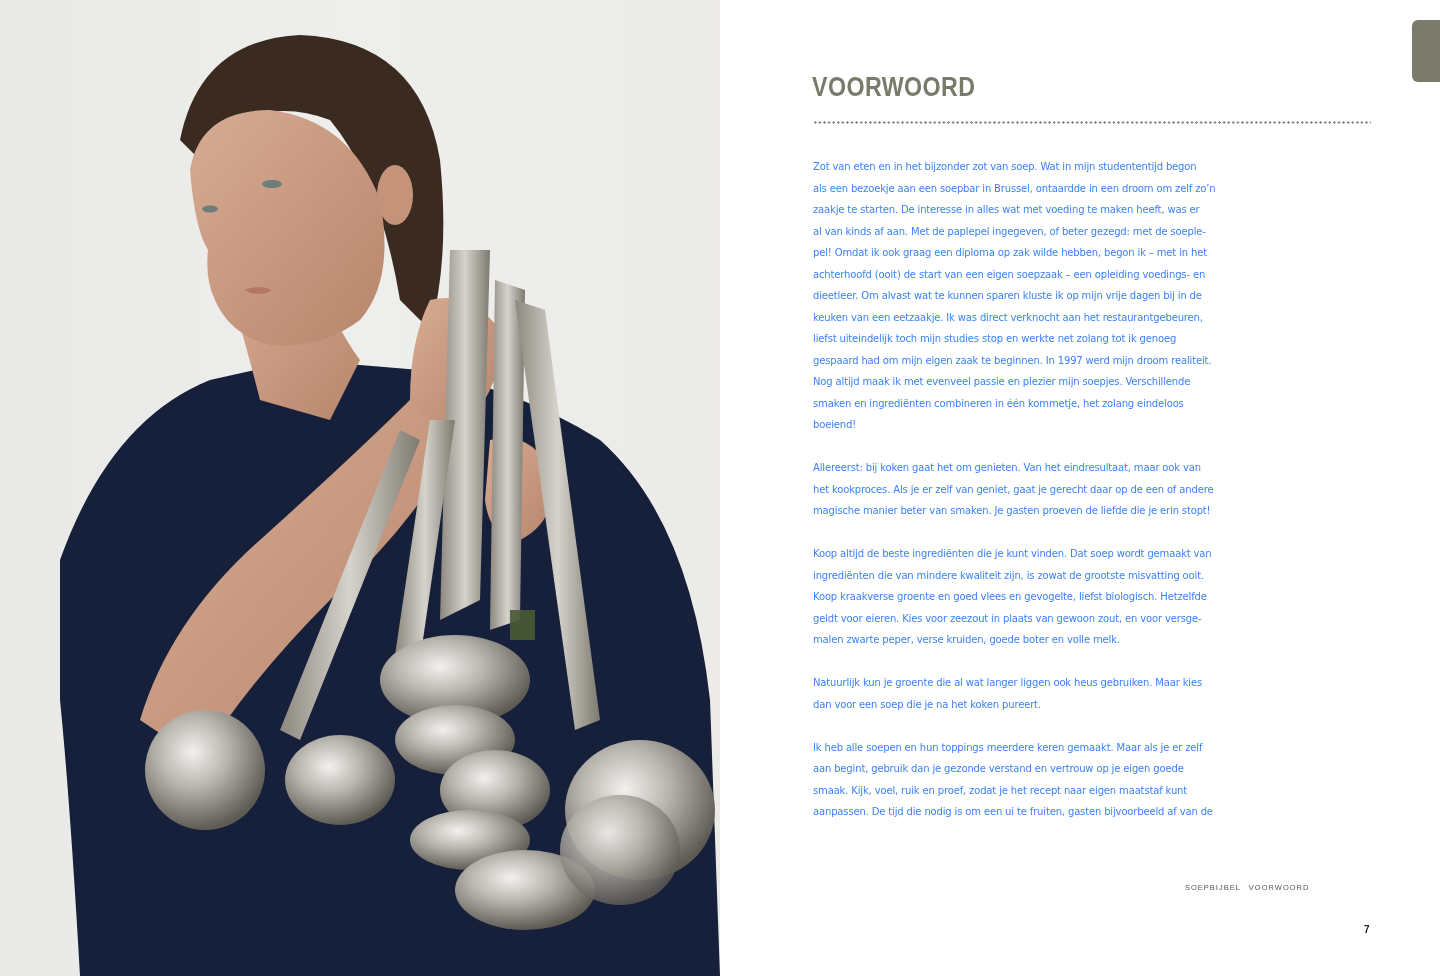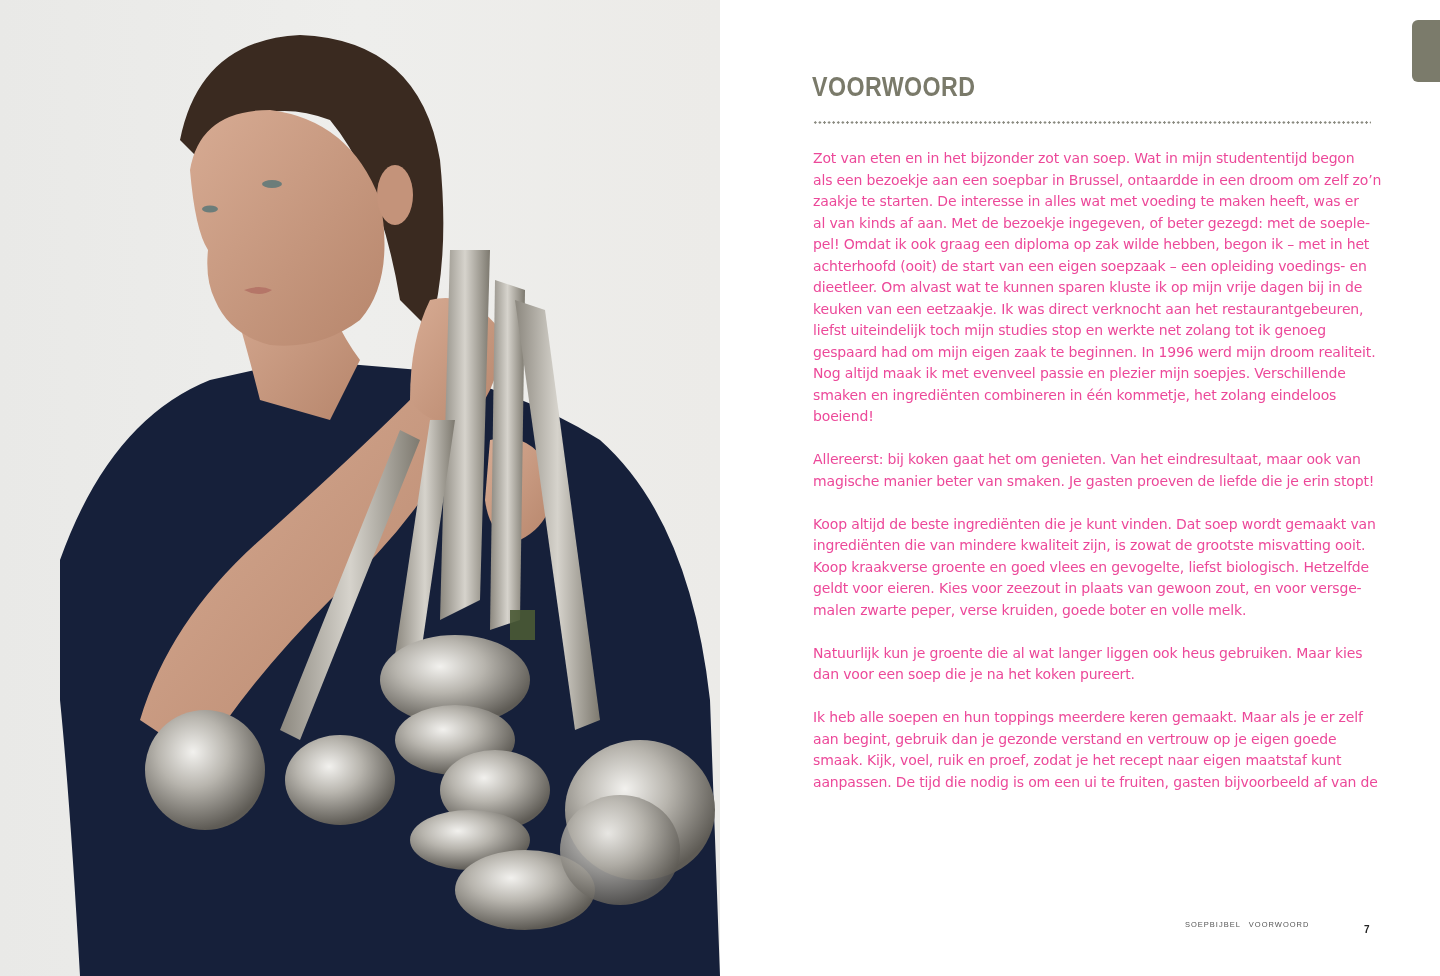--- a/index.html
+++ b/index.html
@@ -30,29 +30,29 @@
       font-weight: 700; font-size: 27px; letter-spacing: 0.5px;
       color: #7a7a6a; transform: scaleX(0.86); transform-origin: left top;
       margin: 0;
     }
     .rule {
       position: absolute; left: 93px; top: 121px; width: 558px; height: 3px;
       background-image: radial-gradient(circle, #8a8a80 45%, transparent 50%);
       background-size: 4.6px 3px; background-repeat: repeat-x;
     }
     .body-text {
-      position: absolute; left: 93px; top: 148px; width: 562px;
+      position: absolute; left: 93px; top: 156px; width: 562px;
       font-family: "DejaVu Sans", sans-serif;
-      font-size: 14px; line-height: 21.5px; color: #ec4899;
+      font-size: 10px; line-height: 21.5px; color: #3b82f6;
       letter-spacing: -0.15px;
     }
     .body-text p { margin: 0 0 21.5px 0; }
     .line { display: block; white-space: nowrap; }
     .footer {
-      position: absolute; top: 920px; left: 465px;
+      position: absolute; top: 883px; left: 465px;
       font-family: "Liberation Sans", sans-serif;
       font-size: 7.5px; letter-spacing: 1px; color: #555;
       display: flex; gap: 8px;
     }
     .page-number {
       position: absolute; top: 924px; left: 644px;
       font-family: "Liberation Sans", sans-serif; font-weight: 700;
       font-size: 10px; color: #222;
     }
   </style>
@@ -125,33 +125,34 @@
     <div class="tab-marker"></div>
 
     <h1 class="title">VOORWOORD</h1>
     <div class="rule"></div>
 
     <div class="body-text">
       <p>
         <span class="line">Zot van eten en in het bijzonder zot van soep. Wat in mijn studententijd begon</span>
         <span class="line">als een bezoekje aan een soepbar in Brussel, ontaardde in een droom om zelf zo’n</span>
         <span class="line">zaakje te starten. De interesse in alles wat met voeding te maken heeft, was er</span>
-        <span class="line">al van kinds af aan. Met de bezoekje ingegeven, of beter gezegd: met de soeple-</span>
+        <span class="line">al van kinds af aan. Met de paplepel ingegeven, of beter gezegd: met de soeple-</span>
         <span class="line">pel! Omdat ik ook graag een diploma op zak wilde hebben, begon ik – met in het</span>
         <span class="line">achterhoofd (ooit) de start van een eigen soepzaak – een opleiding voedings- en</span>
         <span class="line">dieetleer. Om alvast wat te kunnen sparen kluste ik op mijn vrije dagen bij in de</span>
         <span class="line">keuken van een eetzaakje. Ik was direct verknocht aan het restaurantgebeuren,</span>
         <span class="line">liefst uiteindelijk toch mijn studies stop en werkte net zolang tot ik genoeg</span>
-        <span class="line">gespaard had om mijn eigen zaak te beginnen. In 1996 werd mijn droom realiteit.</span>
+        <span class="line">gespaard had om mijn eigen zaak te beginnen. In 1997 werd mijn droom realiteit.</span>
         <span class="line">Nog altijd maak ik met evenveel passie en plezier mijn soepjes. Verschillende</span>
         <span class="line">smaken en ingrediënten combineren in één kommetje, het zolang eindeloos</span>
         <span class="line">boeiend!</span>
       </p>
       <p>
         <span class="line">Allereerst: bij koken gaat het om genieten. Van het eindresultaat, maar ook van</span>
+        <span class="line">het kookproces. Als je er zelf van geniet, gaat je gerecht daar op de een of andere</span>
         <span class="line">magische manier beter van smaken. Je gasten proeven de liefde die je erin stopt!</span>
       </p>
       <p>
         <span class="line">Koop altijd de beste ingrediënten die je kunt vinden. Dat soep wordt gemaakt van</span>
         <span class="line">ingrediënten die van mindere kwaliteit zijn, is zowat de grootste misvatting ooit.</span>
         <span class="line">Koop kraakverse groente en goed vlees en gevogelte, liefst biologisch. Hetzelfde</span>
         <span class="line">geldt voor eieren. Kies voor zeezout in plaats van gewoon zout, en voor versge-</span>
         <span class="line">malen zwarte peper, verse kruiden, goede boter en volle melk.</span>
       </p>
       <p>

